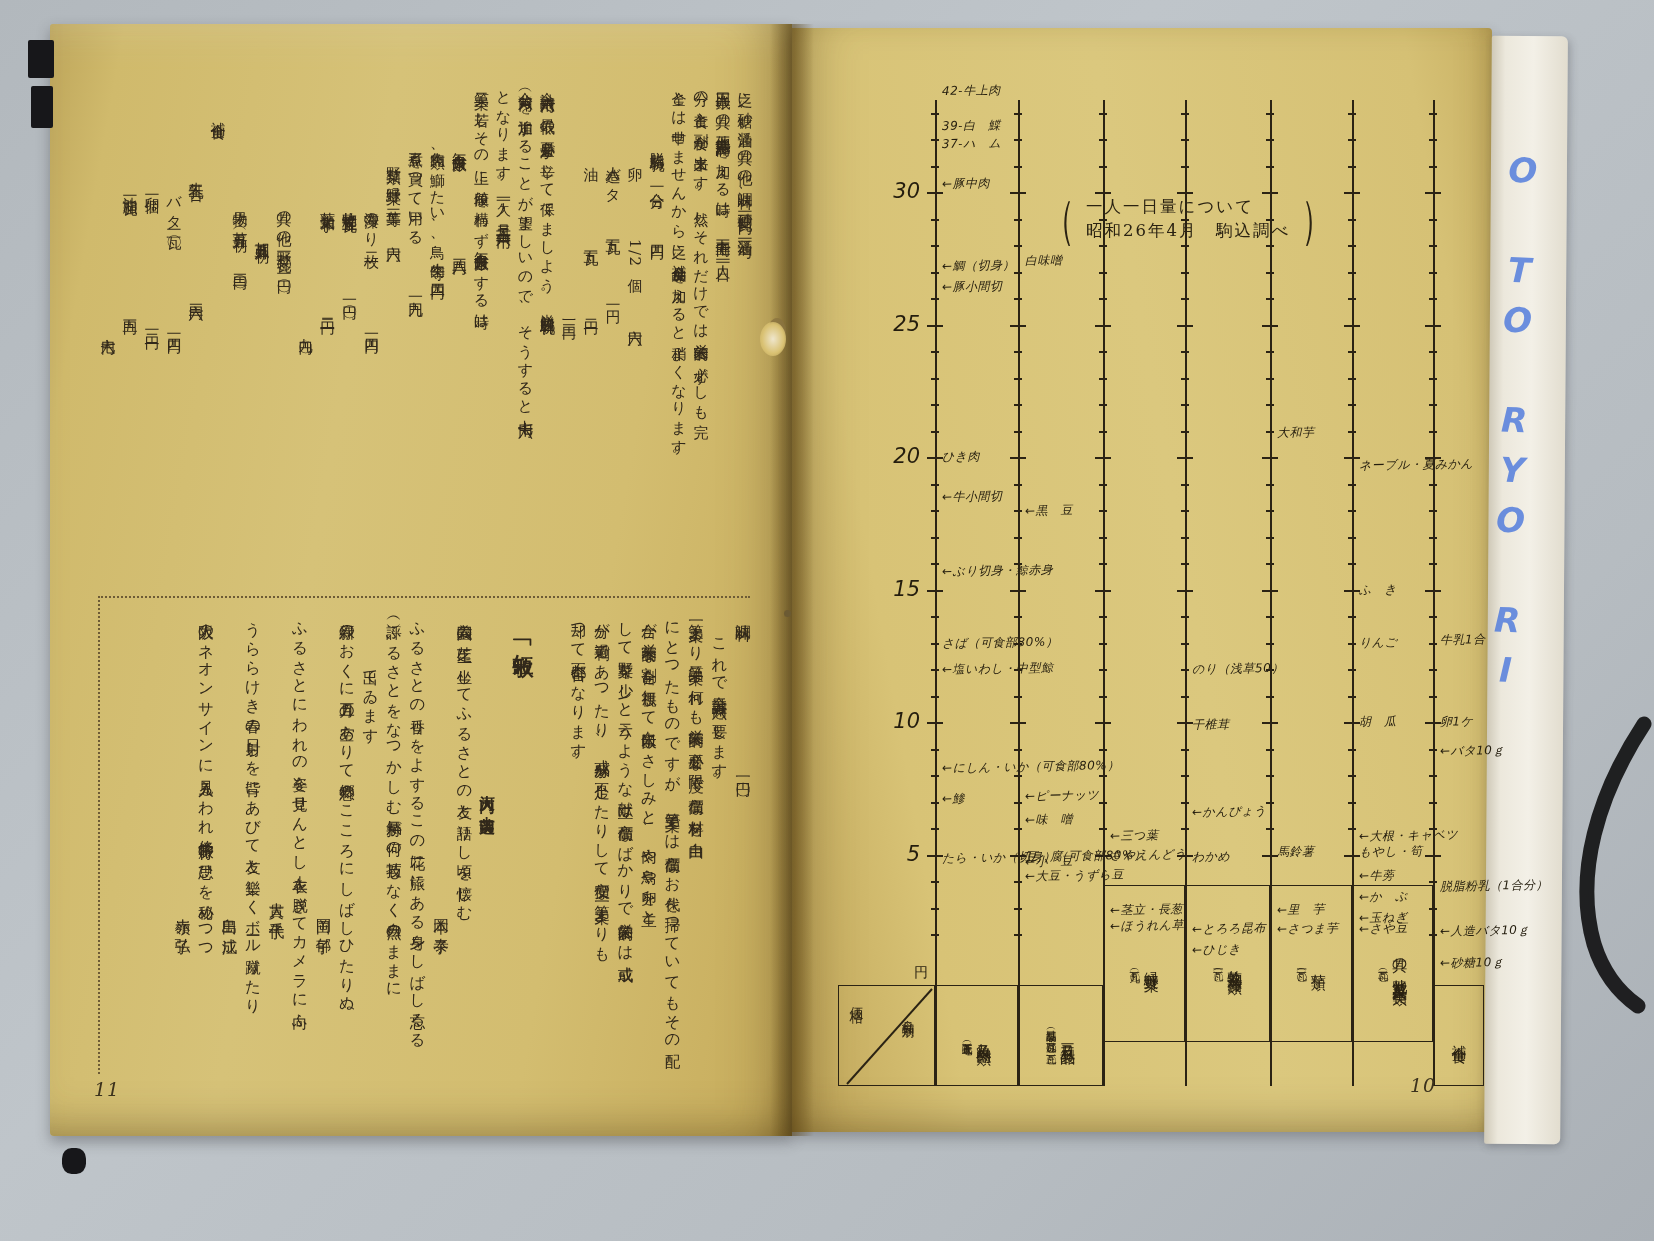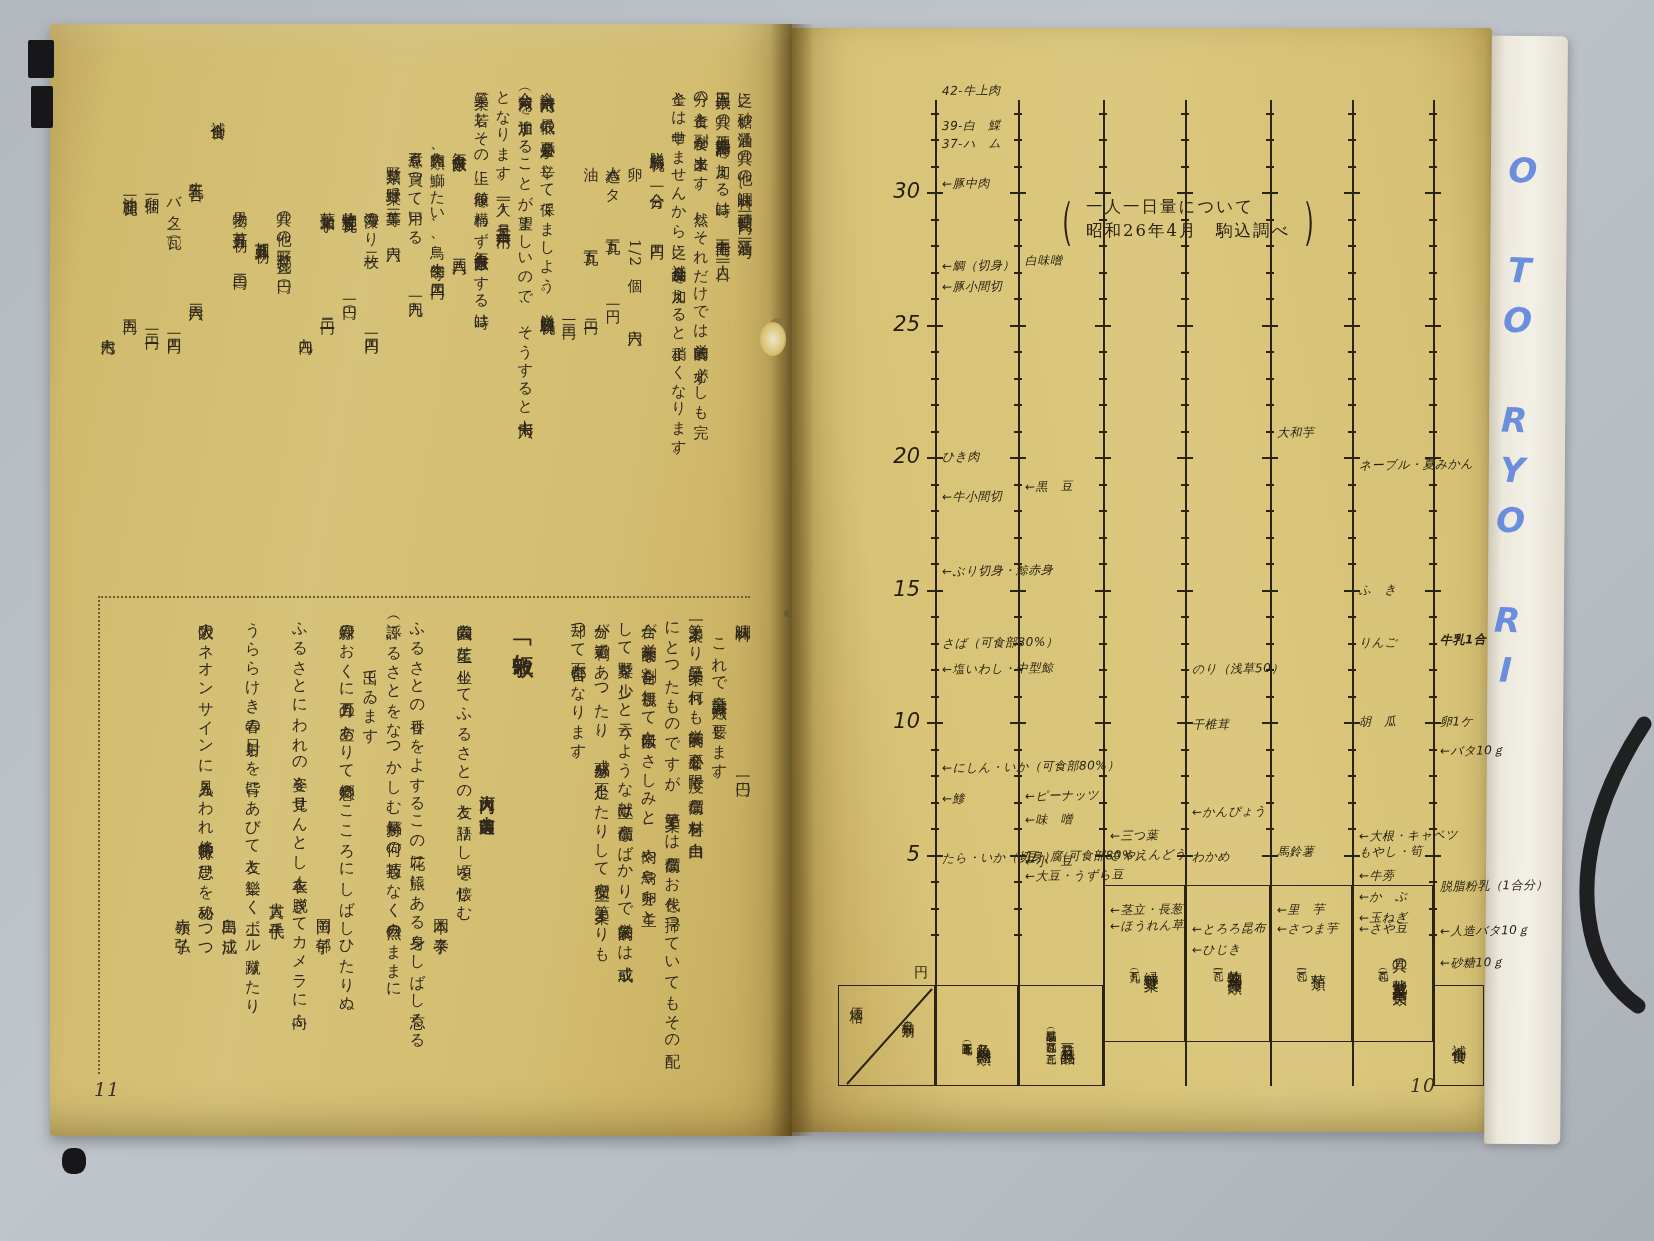--- a/index.html
+++ b/index.html
@@ -218,21 +218,21 @@
         <div class="tick" style="left: 220px; top: 296.5px; width: 16px;"></div>
         <div class="tick" style="left: 224px; top: 270px; width: 8px;"></div>
         <div class="tick" style="left: 224px; top: 243.5px; width: 8px;"></div>
         <div class="tick" style="left: 224px; top: 217px; width: 8px;"></div>
         <div class="tick" style="left: 224px; top: 190.5px; width: 8px;"></div>
         <div class="tick" style="left: 220px; top: 164px; width: 16px;"></div>
         <div class="tick" style="left: 224px; top: 137.5px; width: 8px;"></div>
         <div class="tick" style="left: 224px; top: 111px; width: 8px;"></div>
         <div class="tick" style="left: 224px; top: 84.5px; width: 8px;"></div>
         <div class="chart-label" style="left: 235px; top: 232.9px;">白味噌</div>
-        <div class="chart-label" style="left: 235px; top: 459px;">←黒　豆</div>
+        <div class="chart-label" style="left: 235px; top: 483px;">←黒　豆</div>
         <div class="chart-label" style="left: 235px; top: 768.2px;">←ピーナッツ</div>
         <div class="chart-label" style="left: 235px; top: 792.05px;">←味　噌</div>
         <div class="chart-label" style="left: 235px; top: 834px;">←小　豆</div>
         <div class="chart-label" style="left: 235px; top: 829.15px;">豆　腐</div>
         <div class="chart-label" style="left: 235px; top: 847.7px;">←大豆・うずら豆</div>
         <div class="scale-line" style="left: 313px; top: 72px; height: 986px;"></div>
         <div class="tick" style="left: 305px; top: 826.5px; width: 16px;"></div>
         <div class="tick" style="left: 309px; top: 800px; width: 8px;"></div>
         <div class="tick" style="left: 309px; top: 773.5px; width: 8px;"></div>
         <div class="tick" style="left: 309px; top: 747px; width: 8px;"></div>
@@ -401,21 +401,21 @@
         <div class="tick" style="left: 639px; top: 323px; width: 8px;"></div>
         <div class="tick" style="left: 635px; top: 296.5px; width: 16px;"></div>
         <div class="tick" style="left: 639px; top: 270px; width: 8px;"></div>
         <div class="tick" style="left: 639px; top: 243.5px; width: 8px;"></div>
         <div class="tick" style="left: 639px; top: 217px; width: 8px;"></div>
         <div class="tick" style="left: 639px; top: 190.5px; width: 8px;"></div>
         <div class="tick" style="left: 635px; top: 164px; width: 16px;"></div>
         <div class="tick" style="left: 639px; top: 137.5px; width: 8px;"></div>
         <div class="tick" style="left: 639px; top: 111px; width: 8px;"></div>
         <div class="tick" style="left: 639px; top: 84.5px; width: 8px;"></div>
-        <div class="chart-label" style="left: 650px; top: 611.85px; font-weight: bold;">牛乳1合</div>
+        <div class="chart-label" style="left: 650px; top: 611.85px;">牛乳1合</div>
         <div class="chart-label" style="left: 650px; top: 694px;">卵1ケ</div>
         <div class="chart-label" style="left: 650px; top: 723.15px;">←バタ10ｇ</div>
         <div class="chart-label" style="left: 650px; top: 858.3px;">脱脂粉乳（1合分）</div>
         <div class="chart-label" style="left: 650px; top: 903.35px;">←人造バタ10ｇ</div>
         <div class="chart-label" style="left: 650px; top: 935.15px;">←砂糖10ｇ</div>
       </div>
     <div id="table">
         <div class="cat-cell" style="left: 145px; top: 957px; width: 83px; height: 101px;">
           <div class="cat-text">魚及獣肉類</div>
           <div class="cat-note">（正味七五瓦）</div>

